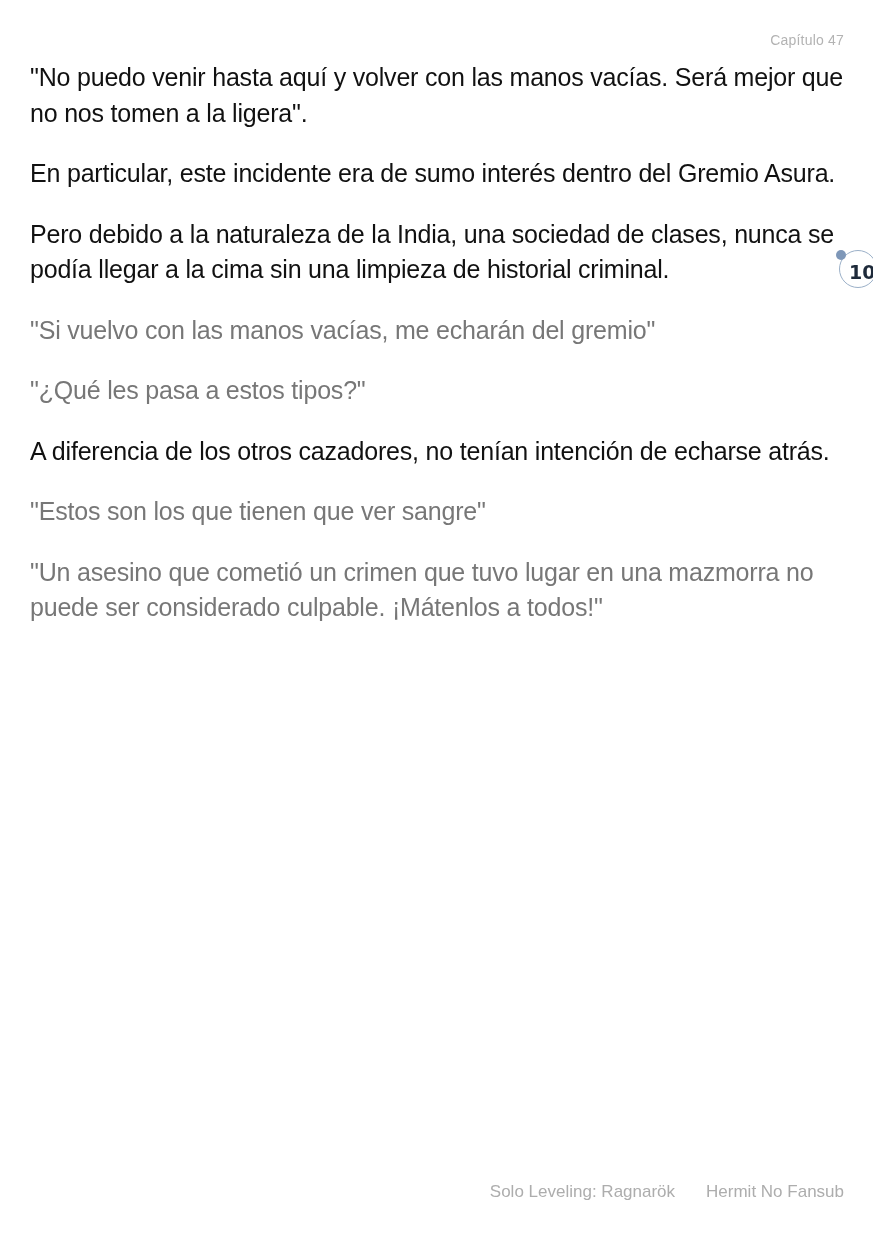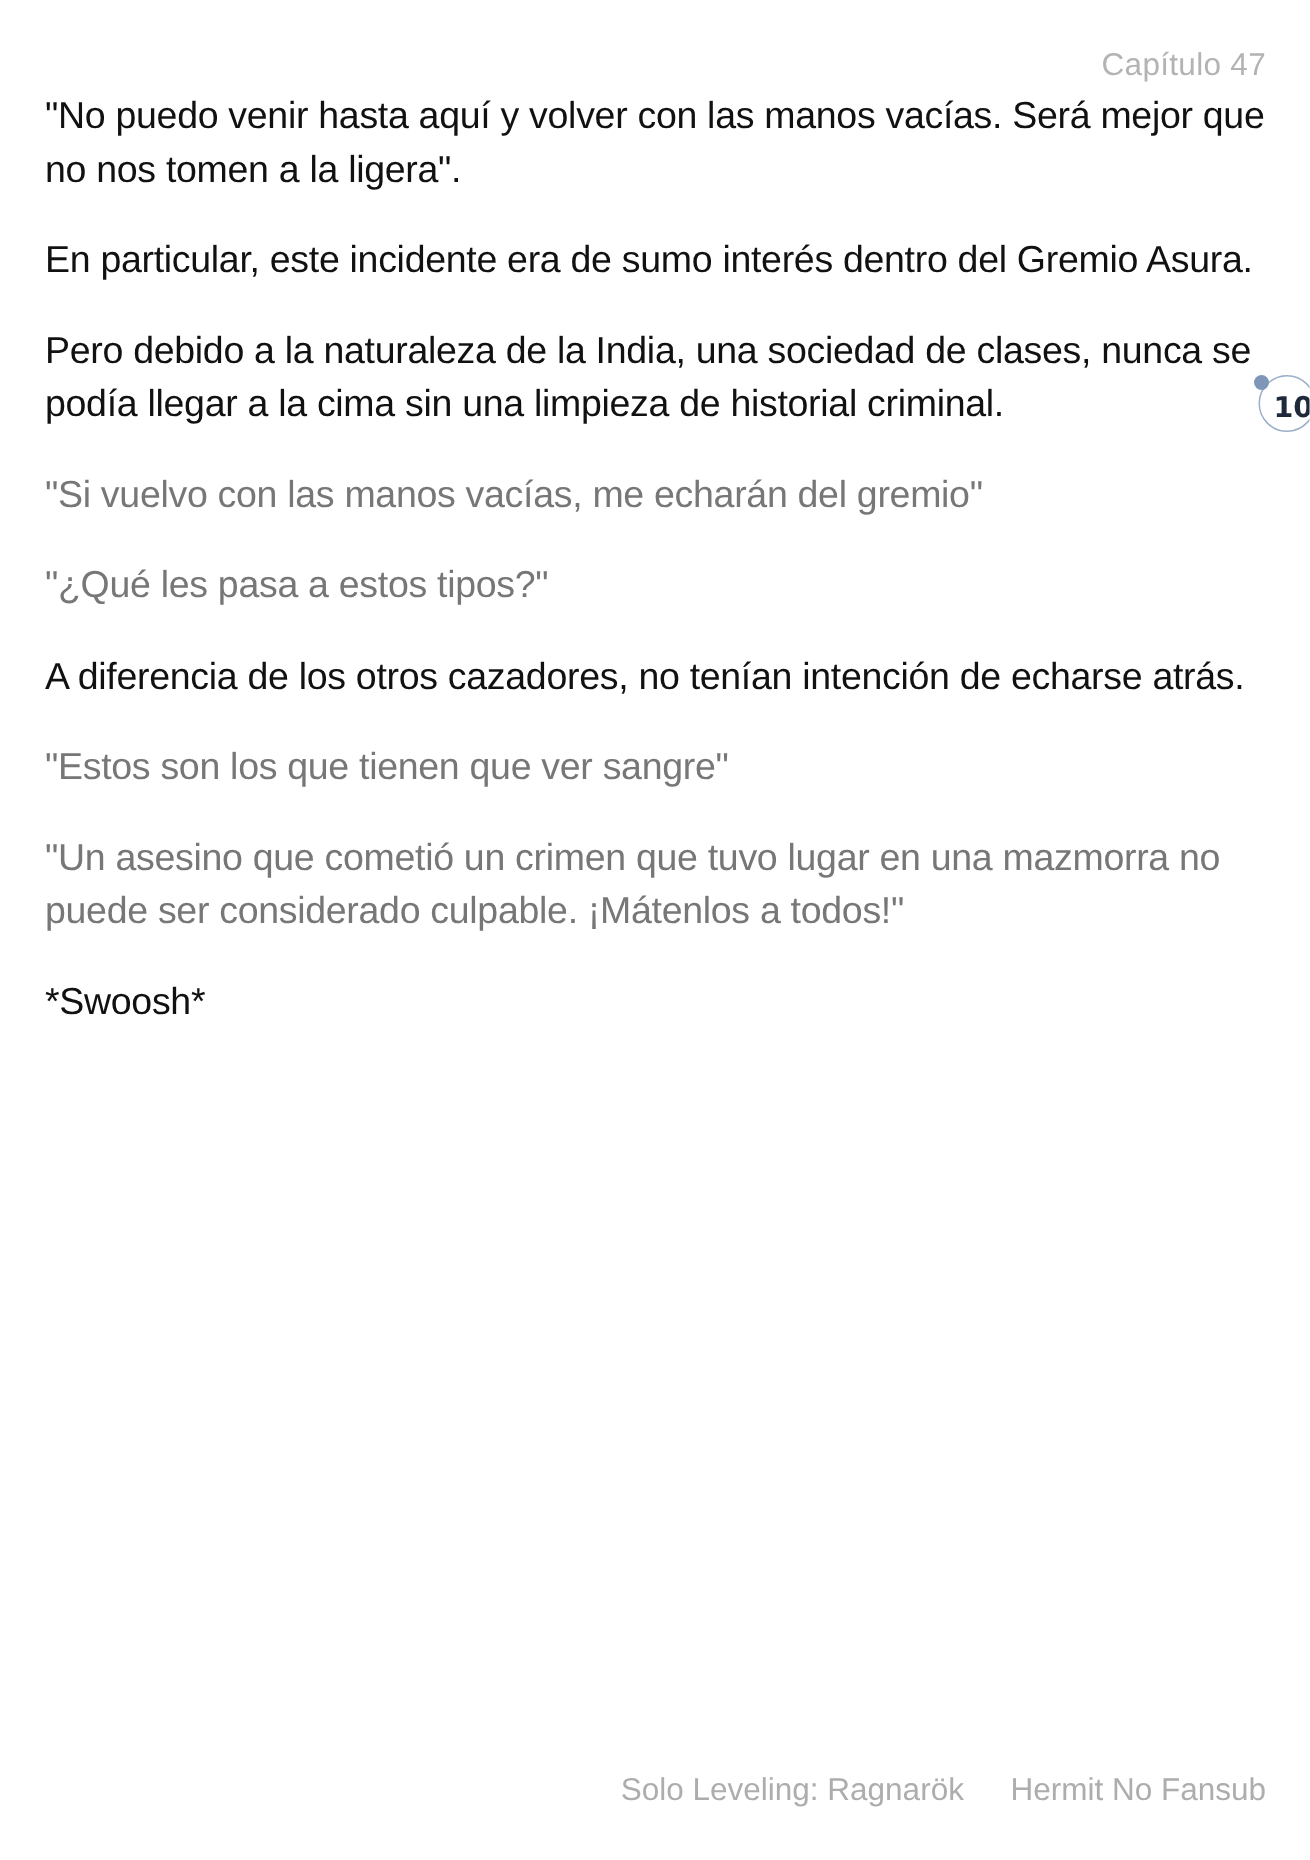--- a/index.html
+++ b/index.html
@@ -11,21 +11,21 @@
       width: 873px;
       height: 1240px;
       position: relative;
       overflow: hidden;
       font-family: "Liberation Sans", "DejaVu Sans", sans-serif;
     }
     .chapter-header {
       position: absolute;
       top: 32px;
       right: 29px;
-      font-size: 21px;
+      font-size: 14px;
       color: #b3b3b3;
       letter-spacing: 0.2px;
     }
     .content {
       position: absolute;
       top: 60px;
       left: 30px;
       width: 816px;
     }
     .para {
@@ -64,41 +64,40 @@
       top: 10px;
       font-size: 19px;
       font-weight: bold;
       color: #1e2a3a;
       font-family: "DejaVu Sans", sans-serif;
     }
     .footer {
       position: absolute;
       top: 1182px;
       right: 29px;
-      font-size: 21px;
+      font-size: 17px;
       color: #adadad;
       display: flex;
       gap: 31px;
     }
   </style>
 </head>
 <body>
 
 <div class="chapter-header">Capítulo 47</div>
 
 <div class="content">
   <p class="para">"No puedo venir hasta aquí y volver con las manos vacías. Será mejor que no nos tomen a la ligera".</p>
   <p class="para">En particular, este incidente era de sumo interés dentro del Gremio Asura.</p>
   <p class="para">Pero debido a la naturaleza de la India, una sociedad de clases, nunca se podía llegar a la cima sin una limpieza de historial criminal.</p>
   <p class="para dialogue">"Si vuelvo con las manos vacías, me echarán del gremio"</p>
   <p class="para dialogue">"¿Qué les pasa a estos tipos?"</p>
   <p class="para">A diferencia de los otros cazadores, no tenían intención de echarse atrás.</p>
   <p class="para dialogue">"Estos son los que tienen que ver sangre"</p>
   <p class="para dialogue">"Un asesino que cometió un crimen que tuvo lugar en una mazmorra no puede ser considerado culpable. ¡Mátenlos a todos!"</p>
-  <p class="para">*Swoosh*</p>
 </div>
 
 <div class="page-badge">
   <span class="page-badge-dot"></span>
   <span class="page-badge-num">10</span>
 </div>
 
 <div class="footer">
   <span>Solo Leveling: Ragnarök</span>
   <span>Hermit No Fansub</span>

